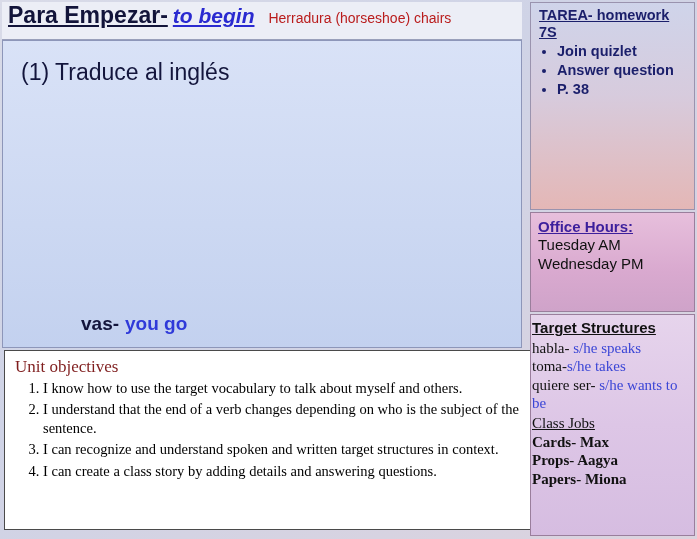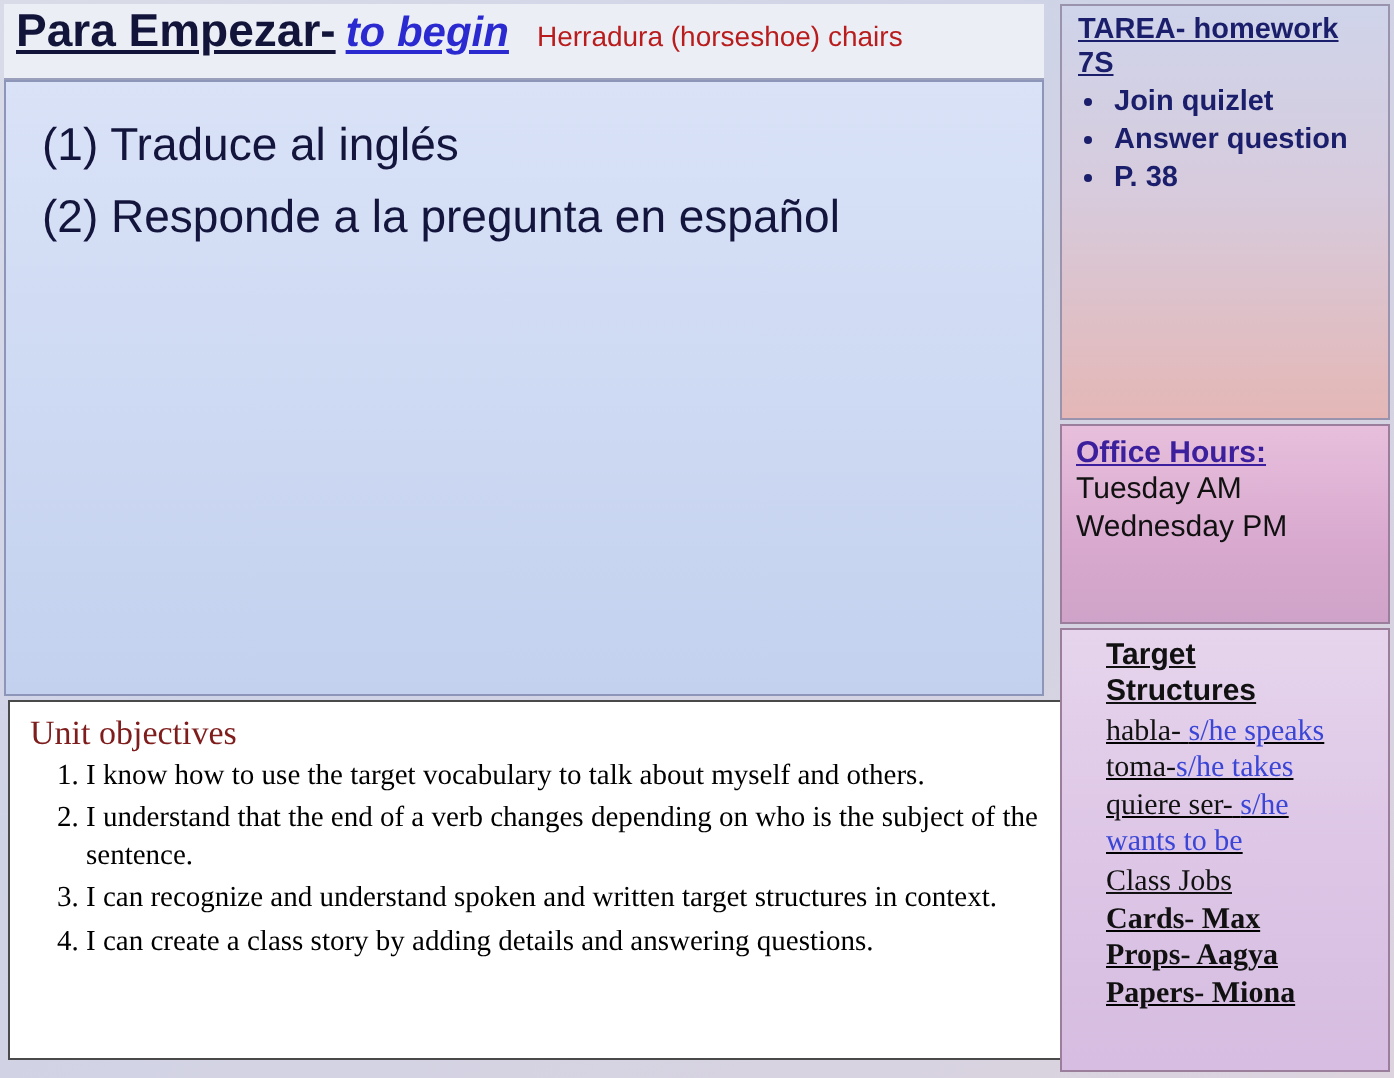--- a/index.html
+++ b/index.html
@@ -208,22 +208,21 @@
 
   .target-box {
     position: absolute;
     left: 2px;
     top: 314px;
     width: 165px;
     height: 222px;
     background: linear-gradient(to bottom, #e6d4ec 0%, #ddc6e6 50%, #d6bde1 100%);
     border: 1px solid #9a7e9c;
     box-sizing: border-box;
-    padding: 4px 22px;
-    text-decoration: underline;
+    padding: 4px 1px;
   }
   .target-title {
     font-size: 15px;
     font-weight: bold;
     color: #111111;
     text-decoration: underline;
     line-height: 1.2;
     margin-bottom: 2px;
   }
   .ts-line {
@@ -259,23 +258,25 @@
   <div class="left-col">
 
     <div class="title-bar">
       <span class="title-main">Para Empezar-</span>
       <span class="title-ital">to begin</span>
       <span class="title-note">Herradura (horseshoe) chairs</span>
     </div>
 
     <div class="blue-panel">
       <div class="instr">(1) Traduce al inglés</div>
-      <div class="instr">(2) Responde a la pregunta en español</div>
-
-
+
+
+      <div class="answer-line">
+        <span>vas-</span><span class="en">you go</span>
+      </div>
     </div>
 
     <div class="objectives">
       <div class="obj-title">Unit objectives</div>
       <ol class="obj-list">
         <li>I know how to use the target vocabulary to talk about myself and others.</li>
         <li>I understand that the end of a verb changes depending on who is the subject of the sentence.</li>
         <li>I can recognize and understand spoken and written target structures in context.</li>
         <li>I can create a class story by adding details and answering questions.</li>
       </ol>

